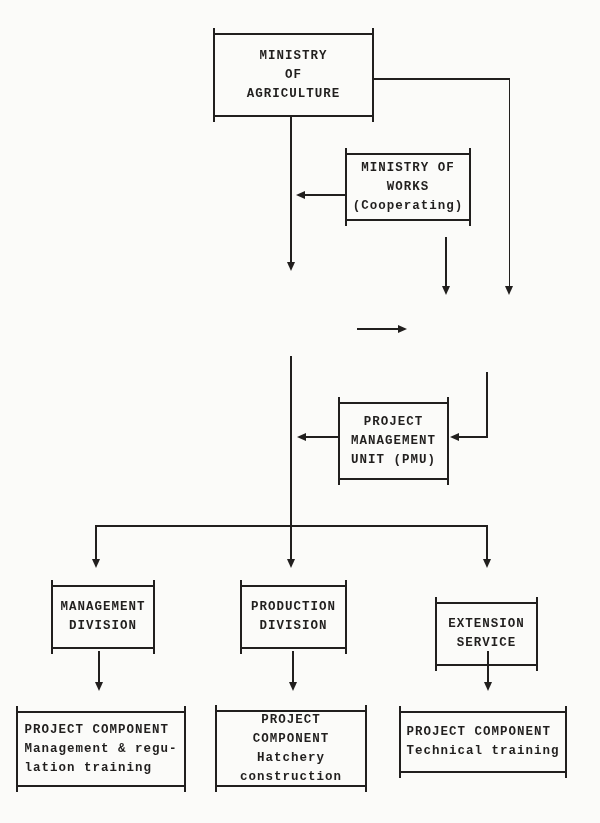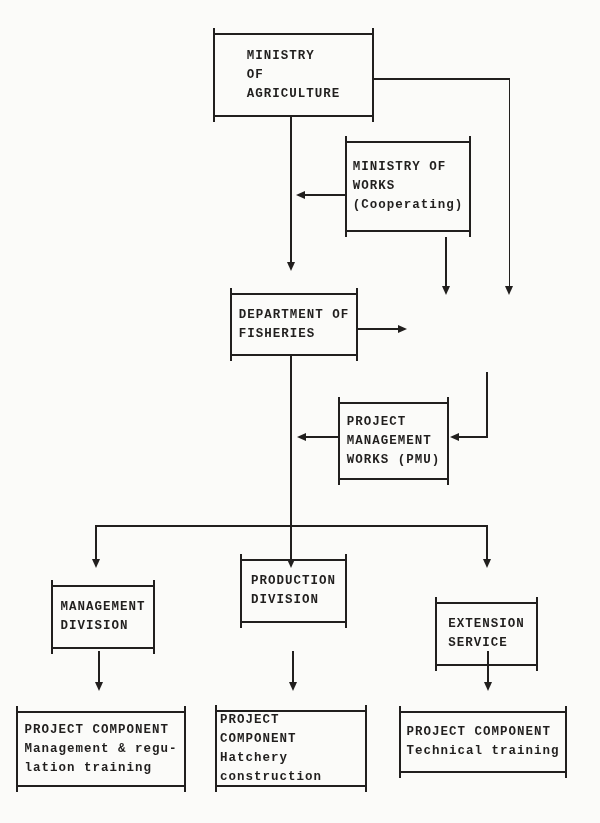--- a/index.html
+++ b/index.html
@@ -24,20 +24,21 @@
     box-sizing:border-box;
   }
   .tbox::before,.tbox::after{
     content:"";position:absolute;top:-7px;bottom:-7px;width:1.7px;
     background:var(--ink);
   }
   .tbox::before{left:-2px}
   .tbox::after{right:-2px}
   .lbl{
     white-space:pre-line;
+    text-align:center;
     font-size:12.5px;
     font-weight:bold;
     letter-spacing:1px;
     line-height:19px;
     color:var(--ink);
     padding:0 3px;
   }
   .align-left .lbl{text-align:left;}
   .ln{position:absolute;background:var(--ink);}
   .h{height:1.6px;}
@@ -51,44 +52,40 @@
 <body>
 
 <div class="page">
 
   <div class="tbox" style="left:215px;top:33px;width:157px;height:84px">
     <div class="lbl">MINISTRY
 OF
 AGRICULTURE</div>
   </div>
 
-  <div class="tbox" style="left:347px;top:141px;width:122px;height:91px">
+  <div class="tbox" style="left:347px;top:153px;width:122px;height:68px">
     <div class="lbl">MINISTRY OF
 WORKS
 (Cooperating)</div>
   </div>
 
-  <div class="tbox" style="left:232px;top:293px;width:124px;height:63px">
-    <div class="lbl">DEPARTMENT OF
-FISHERIES</div>
-  </div>
 
 
   <div class="tbox" style="left:340px;top:402px;width:107px;height:78px">
     <div class="lbl">PROJECT
 MANAGEMENT
-WORKS (PMU)</div>
+UNIT (PMU)</div>
   </div>
 
   <div class="tbox" style="left:53px;top:585px;width:100px;height:64px">
     <div class="lbl">MANAGEMENT
 DIVISION</div>
   </div>
 
-  <div class="tbox" style="left:242px;top:559px;width:103px;height:64px">
+  <div class="tbox" style="left:242px;top:585px;width:103px;height:64px">
     <div class="lbl">PRODUCTION
 DIVISION</div>
   </div>
 
   <div class="tbox" style="left:437px;top:602px;width:99px;height:64px">
     <div class="lbl">EXTENSION
 SERVICE</div>
   </div>
 
   <div class="tbox align-left" style="left:18px;top:711px;width:166px;height:76px">

